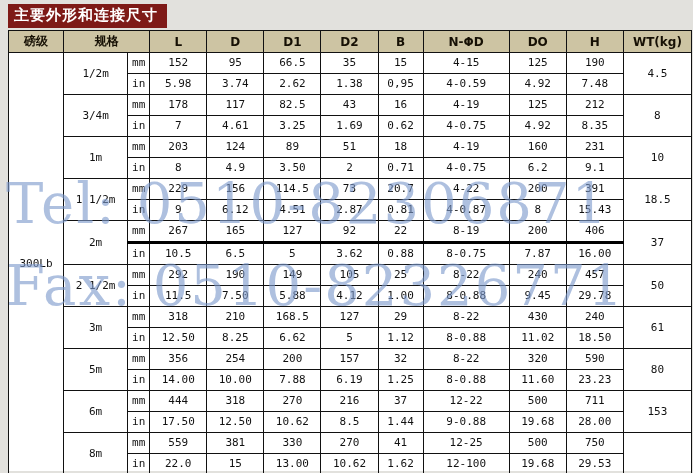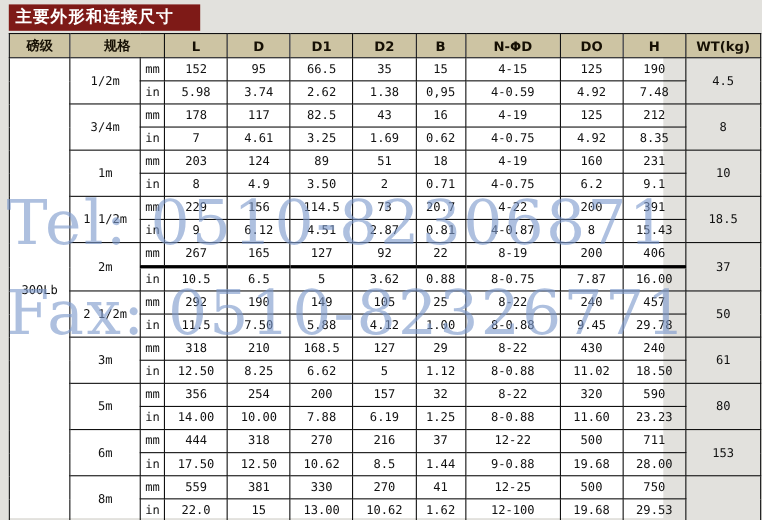--- a/index.html
+++ b/index.html
@@ -10,28 +10,28 @@
     overflow: hidden;
     position: relative;
   }
   .page { position: absolute; inset: 0; }
 
   .title-bar {
     position: absolute; left: 8px; top: 4px;
     background: #7e1a17;
     color: #ffffff;
     font-size: 15px; font-weight: bold;
-    padding: 2px 24px 3px 6px;
+    padding: 2px 9px 3px 6px;
     letter-spacing: 1px;
     font-family: "DejaVu Sans", sans-serif;
   }
 
   .table-wrap {
     position: absolute; left: 8px; top: 30px;
-    width: 595px; height: 441px;
+    width: 684px; height: 441px;
     background: #ffffff;
   }
 
   table.spec {
     position: relative; z-index: 2;
     border-collapse: collapse;
     table-layout: fixed;
     width: 684px;
     background: transparent;
   }

